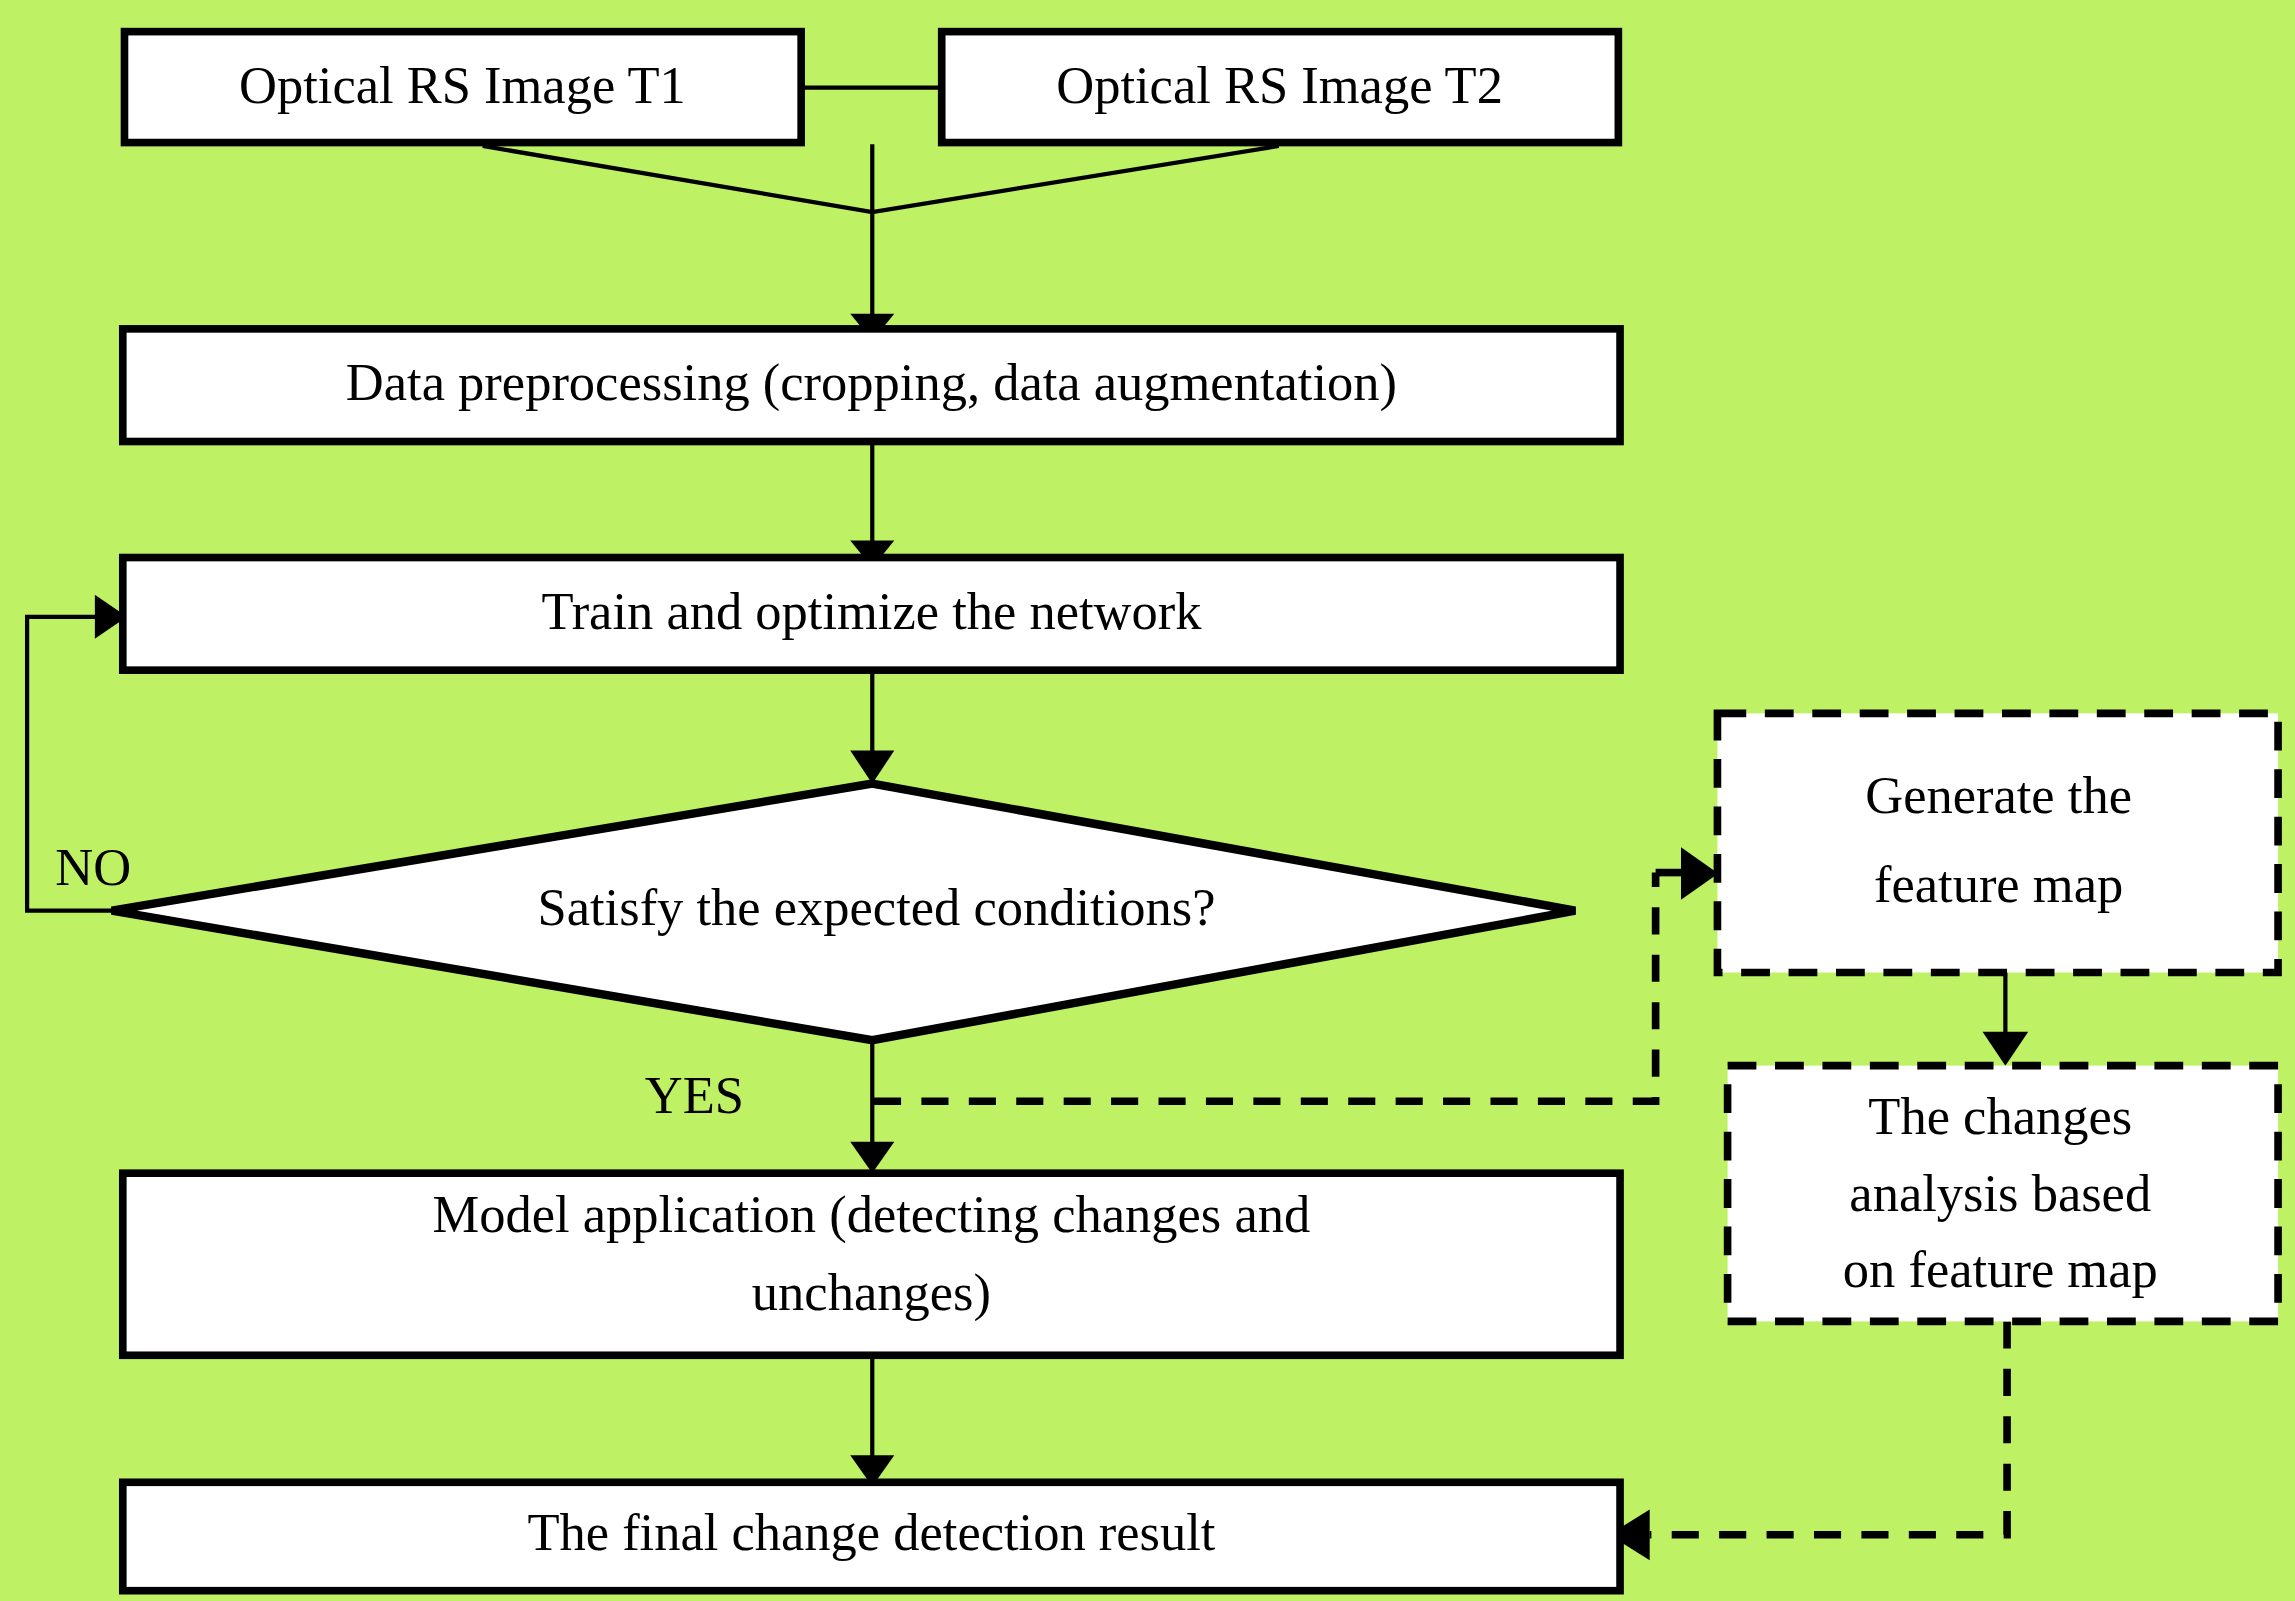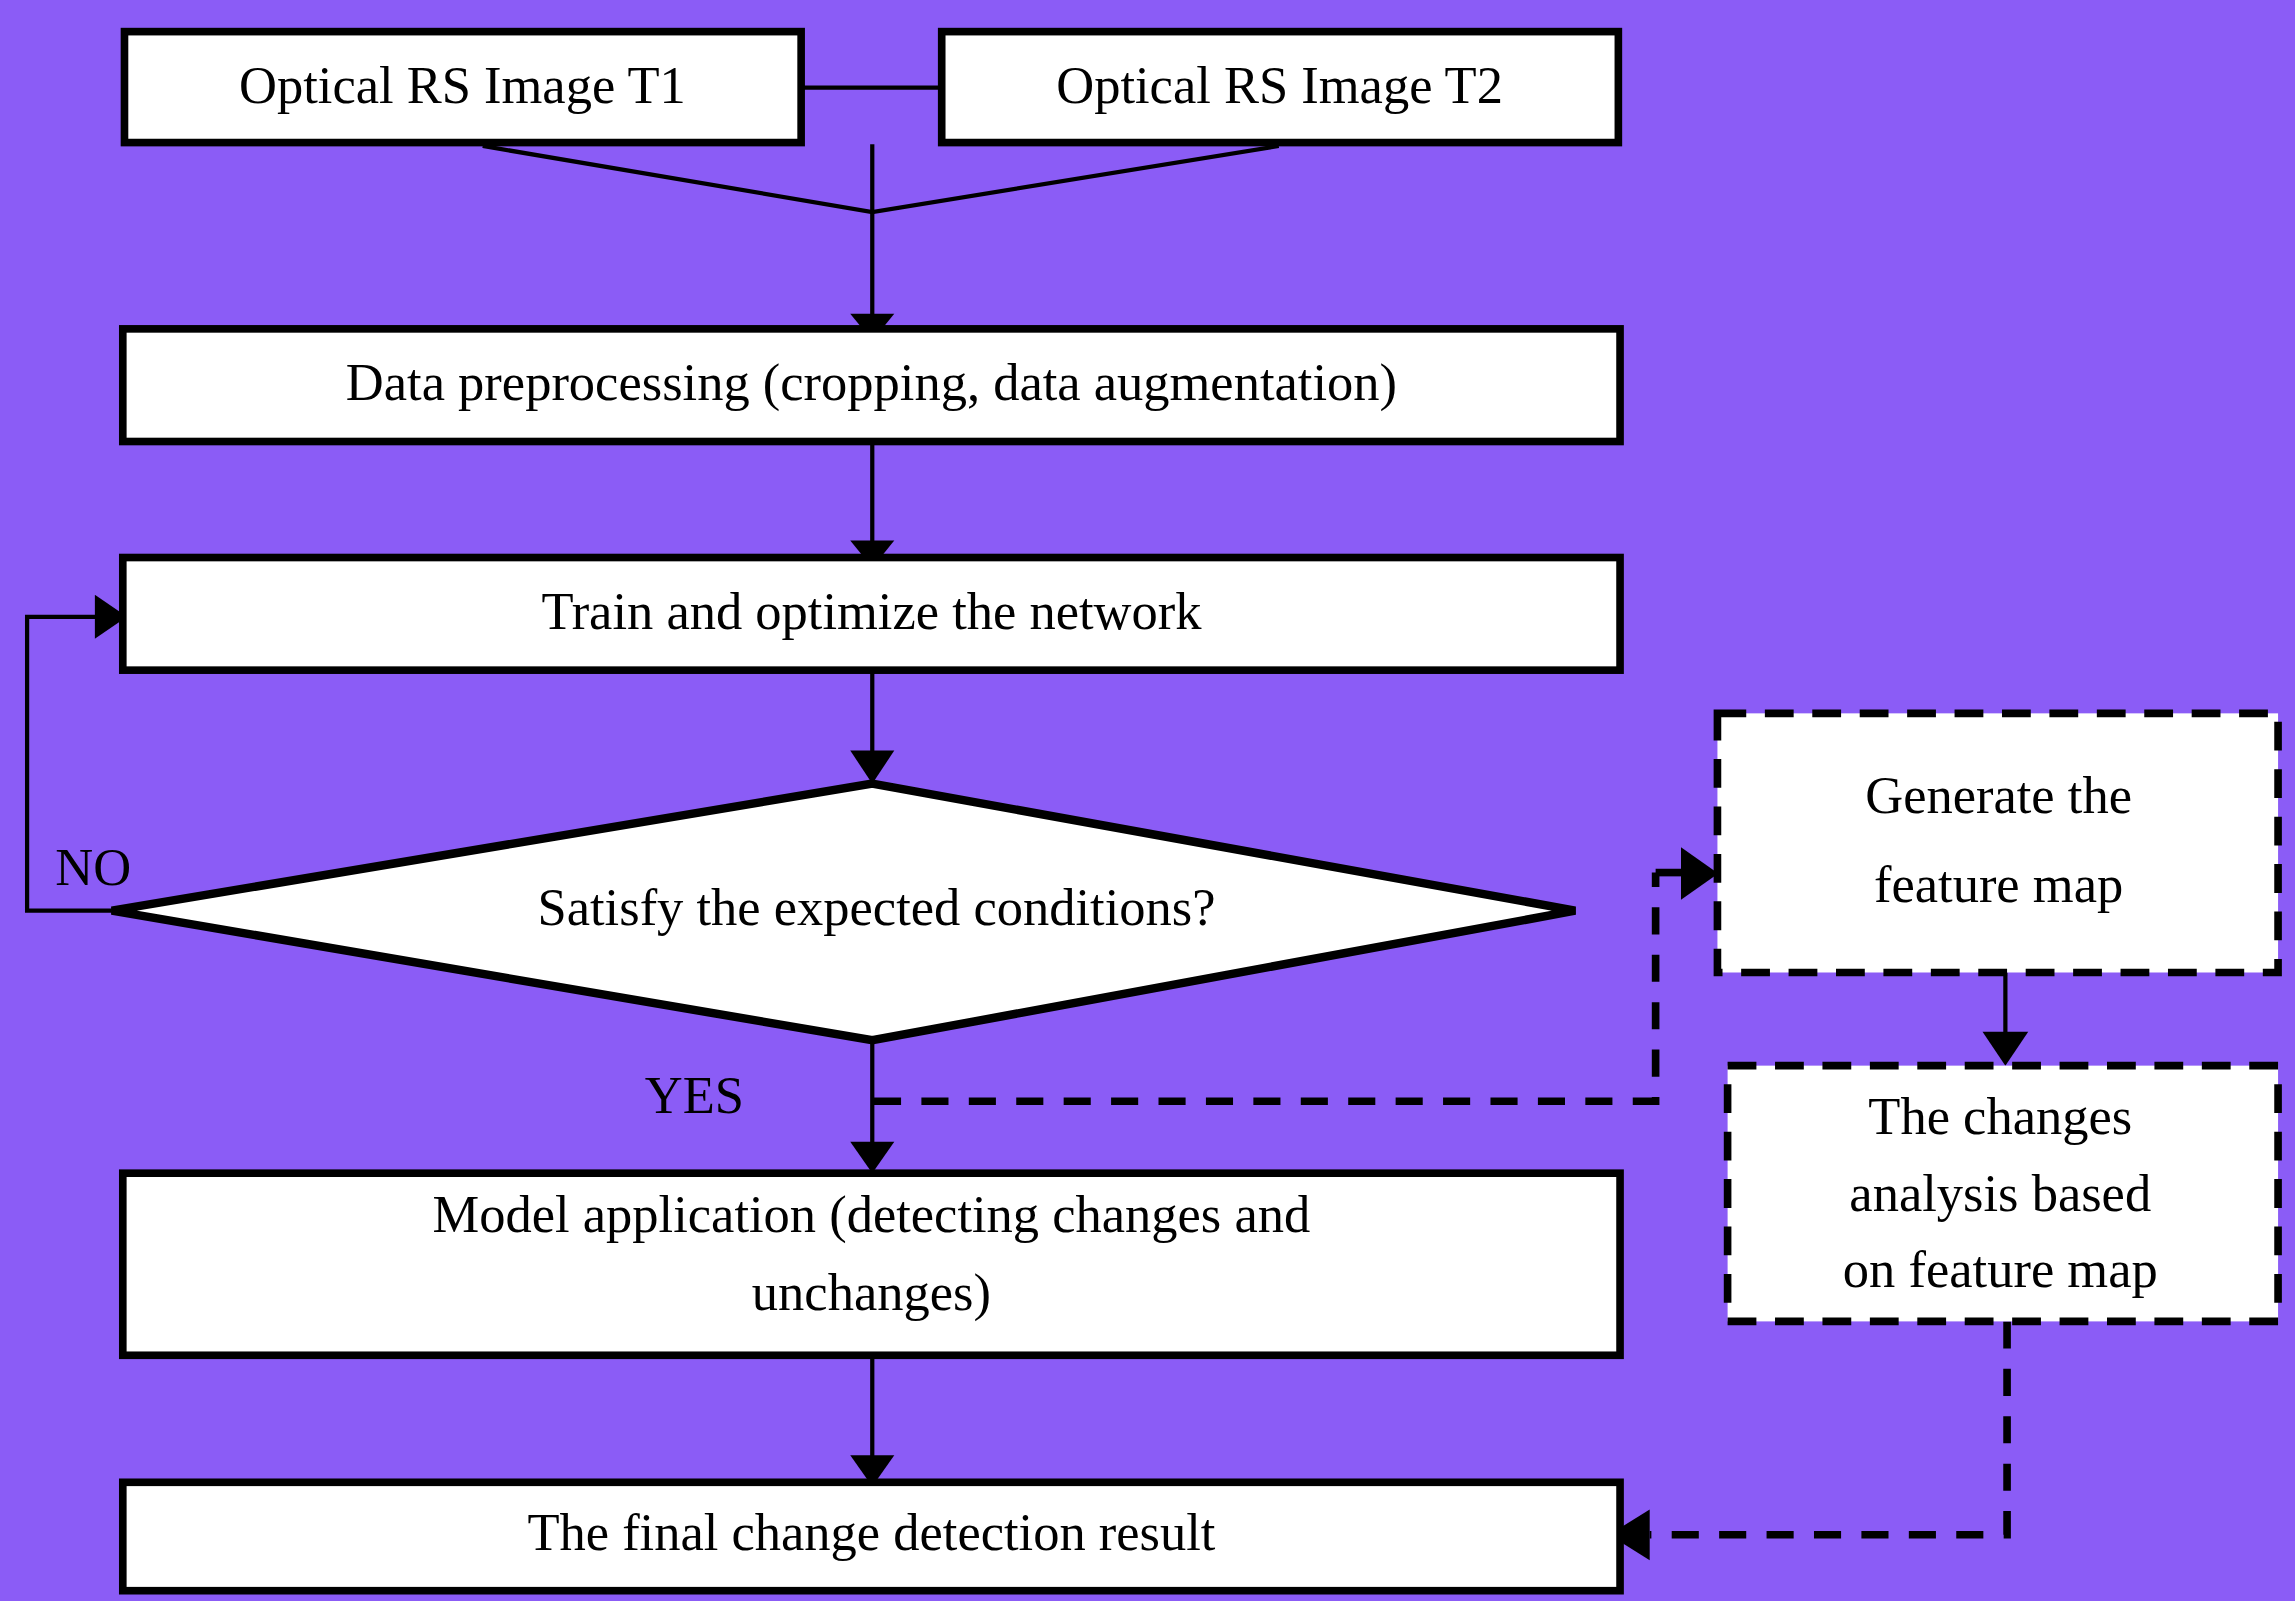--- a/index.html
+++ b/index.html
@@ -10,21 +10,21 @@
   body {
     width: 2295px;
     height: 1602px;
     font-family: "Liberation Serif", "DejaVu Serif", serif;
     overflow: hidden;
   }
   #flow-root {
     position: relative;
     width: 2295px;
     height: 1602px;
-    background: #8b5cf6;
+    background: #bef264;
   }
   svg.flow-canvas {
     position: absolute;
     top: 0;
     left: 0;
     width: 2295px;
     height: 1602px;
   }
   .node-box {
     fill: #ffffff;

